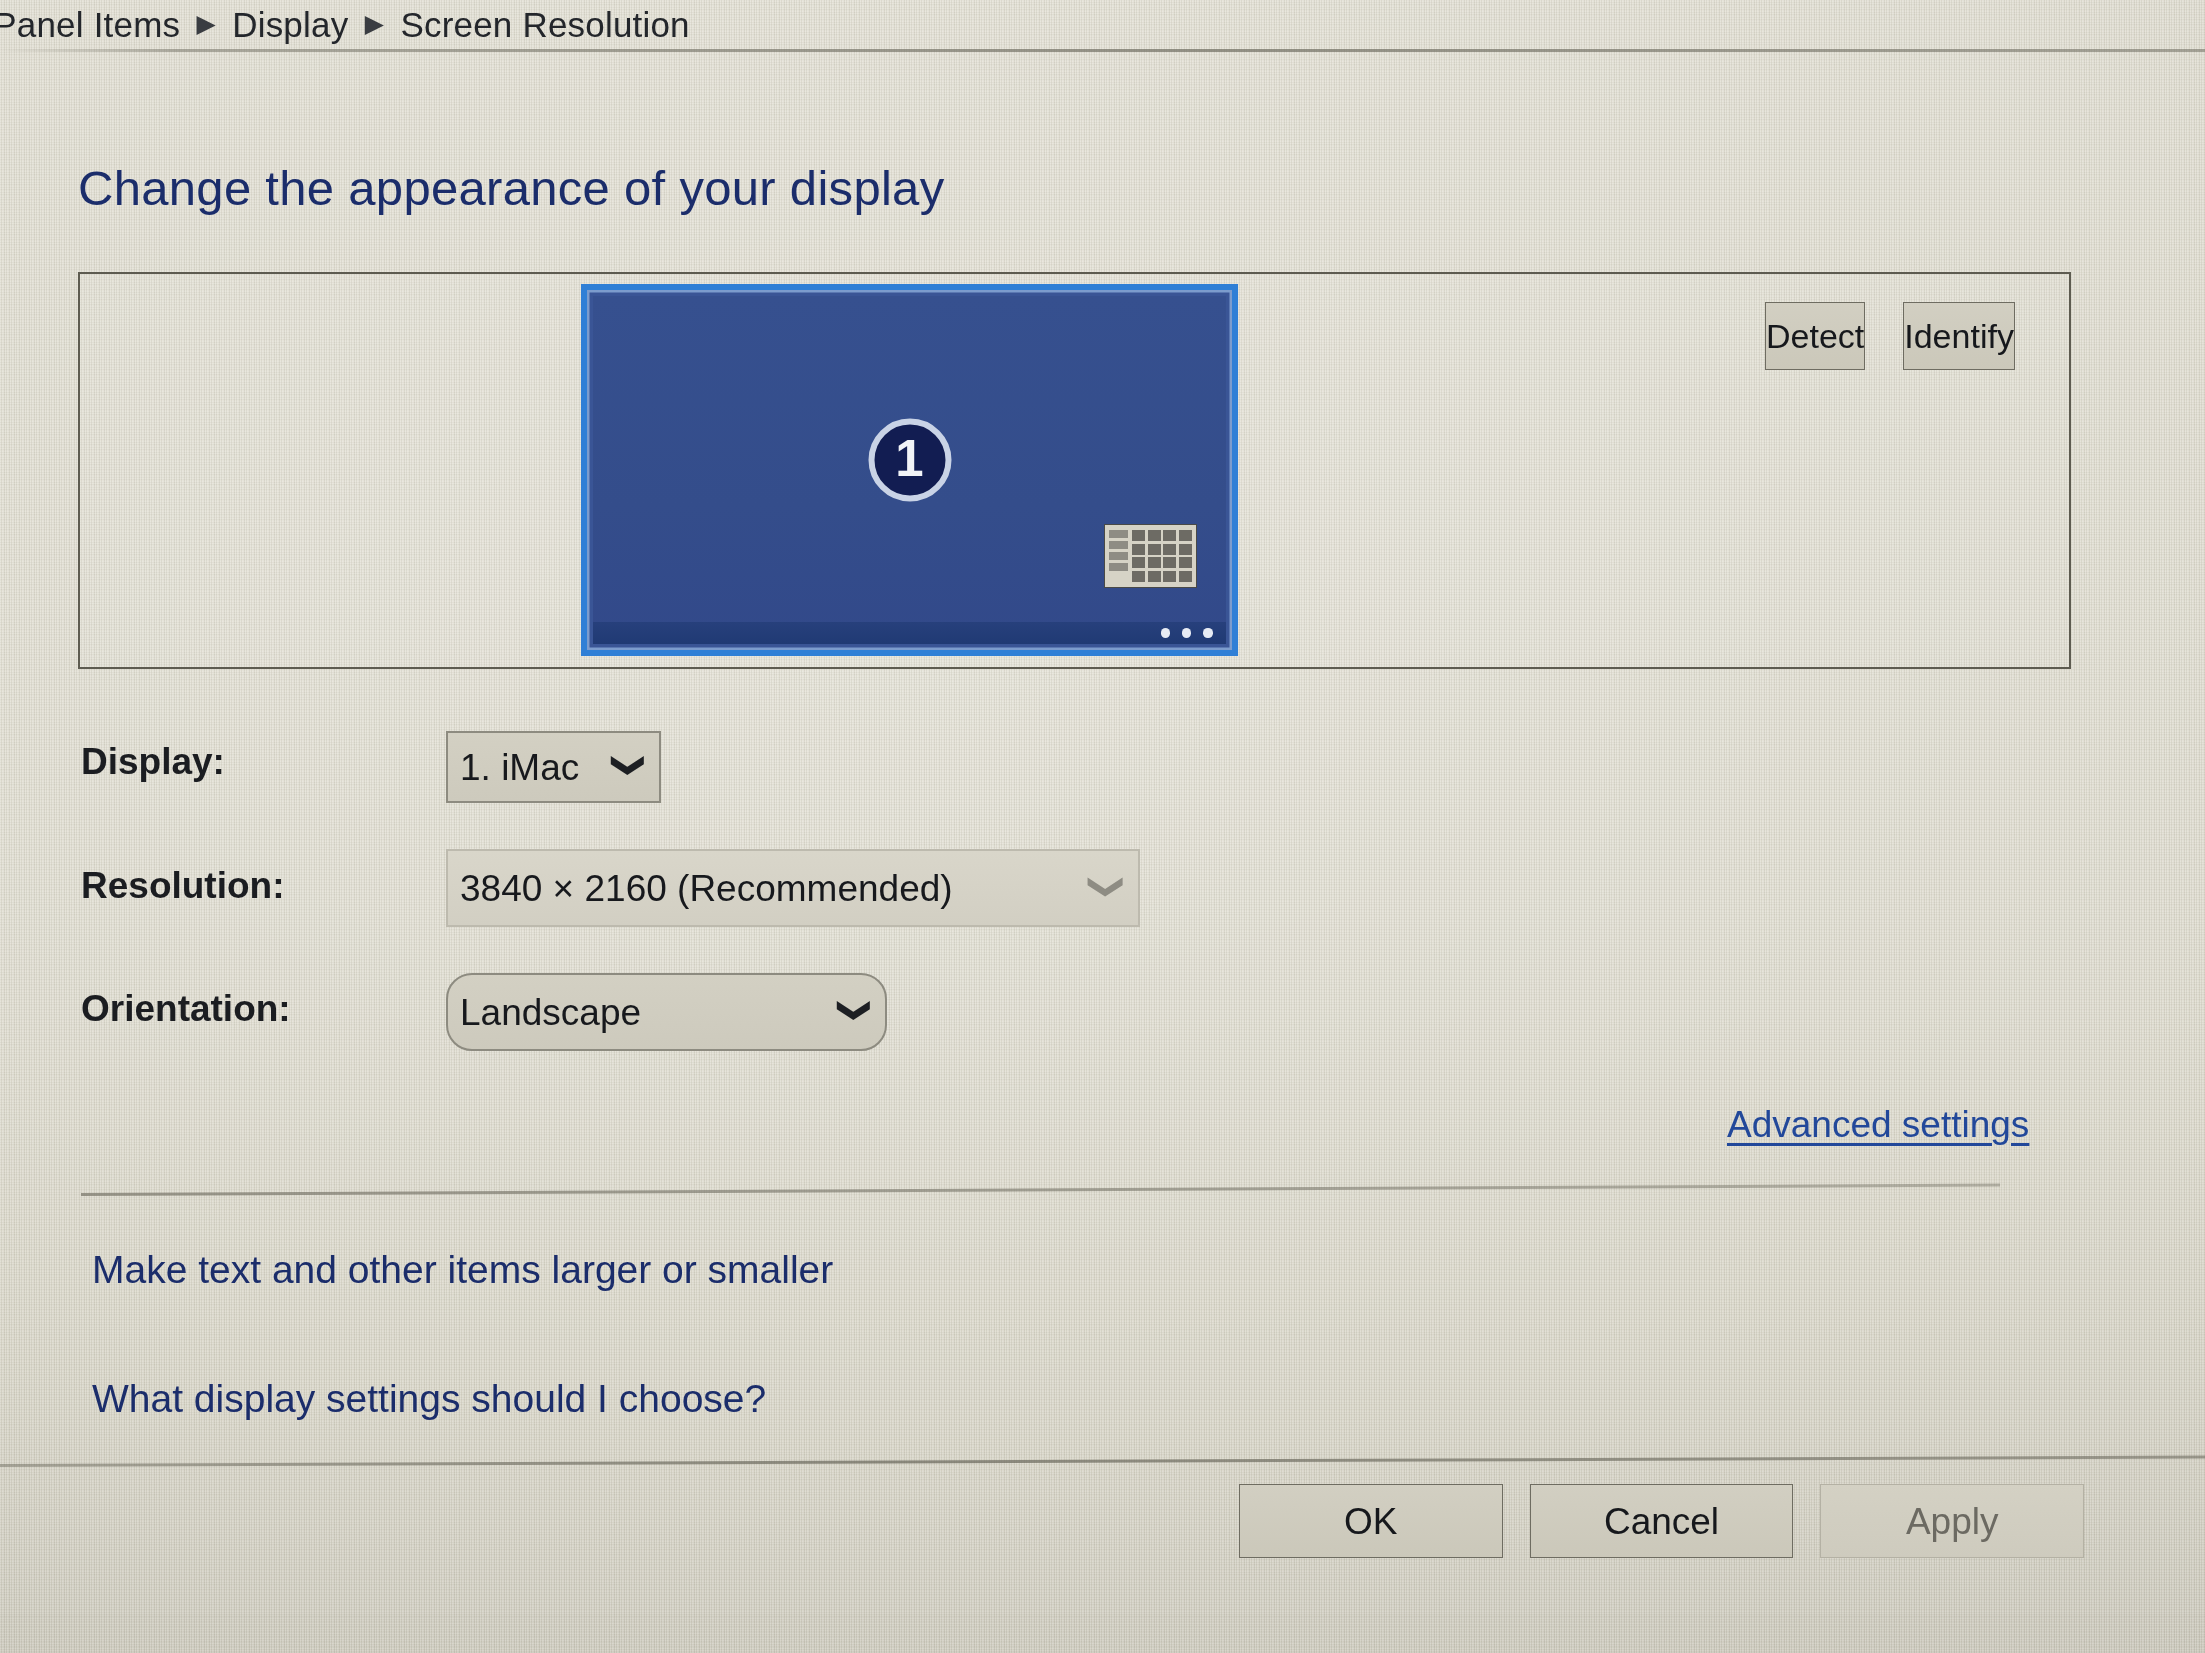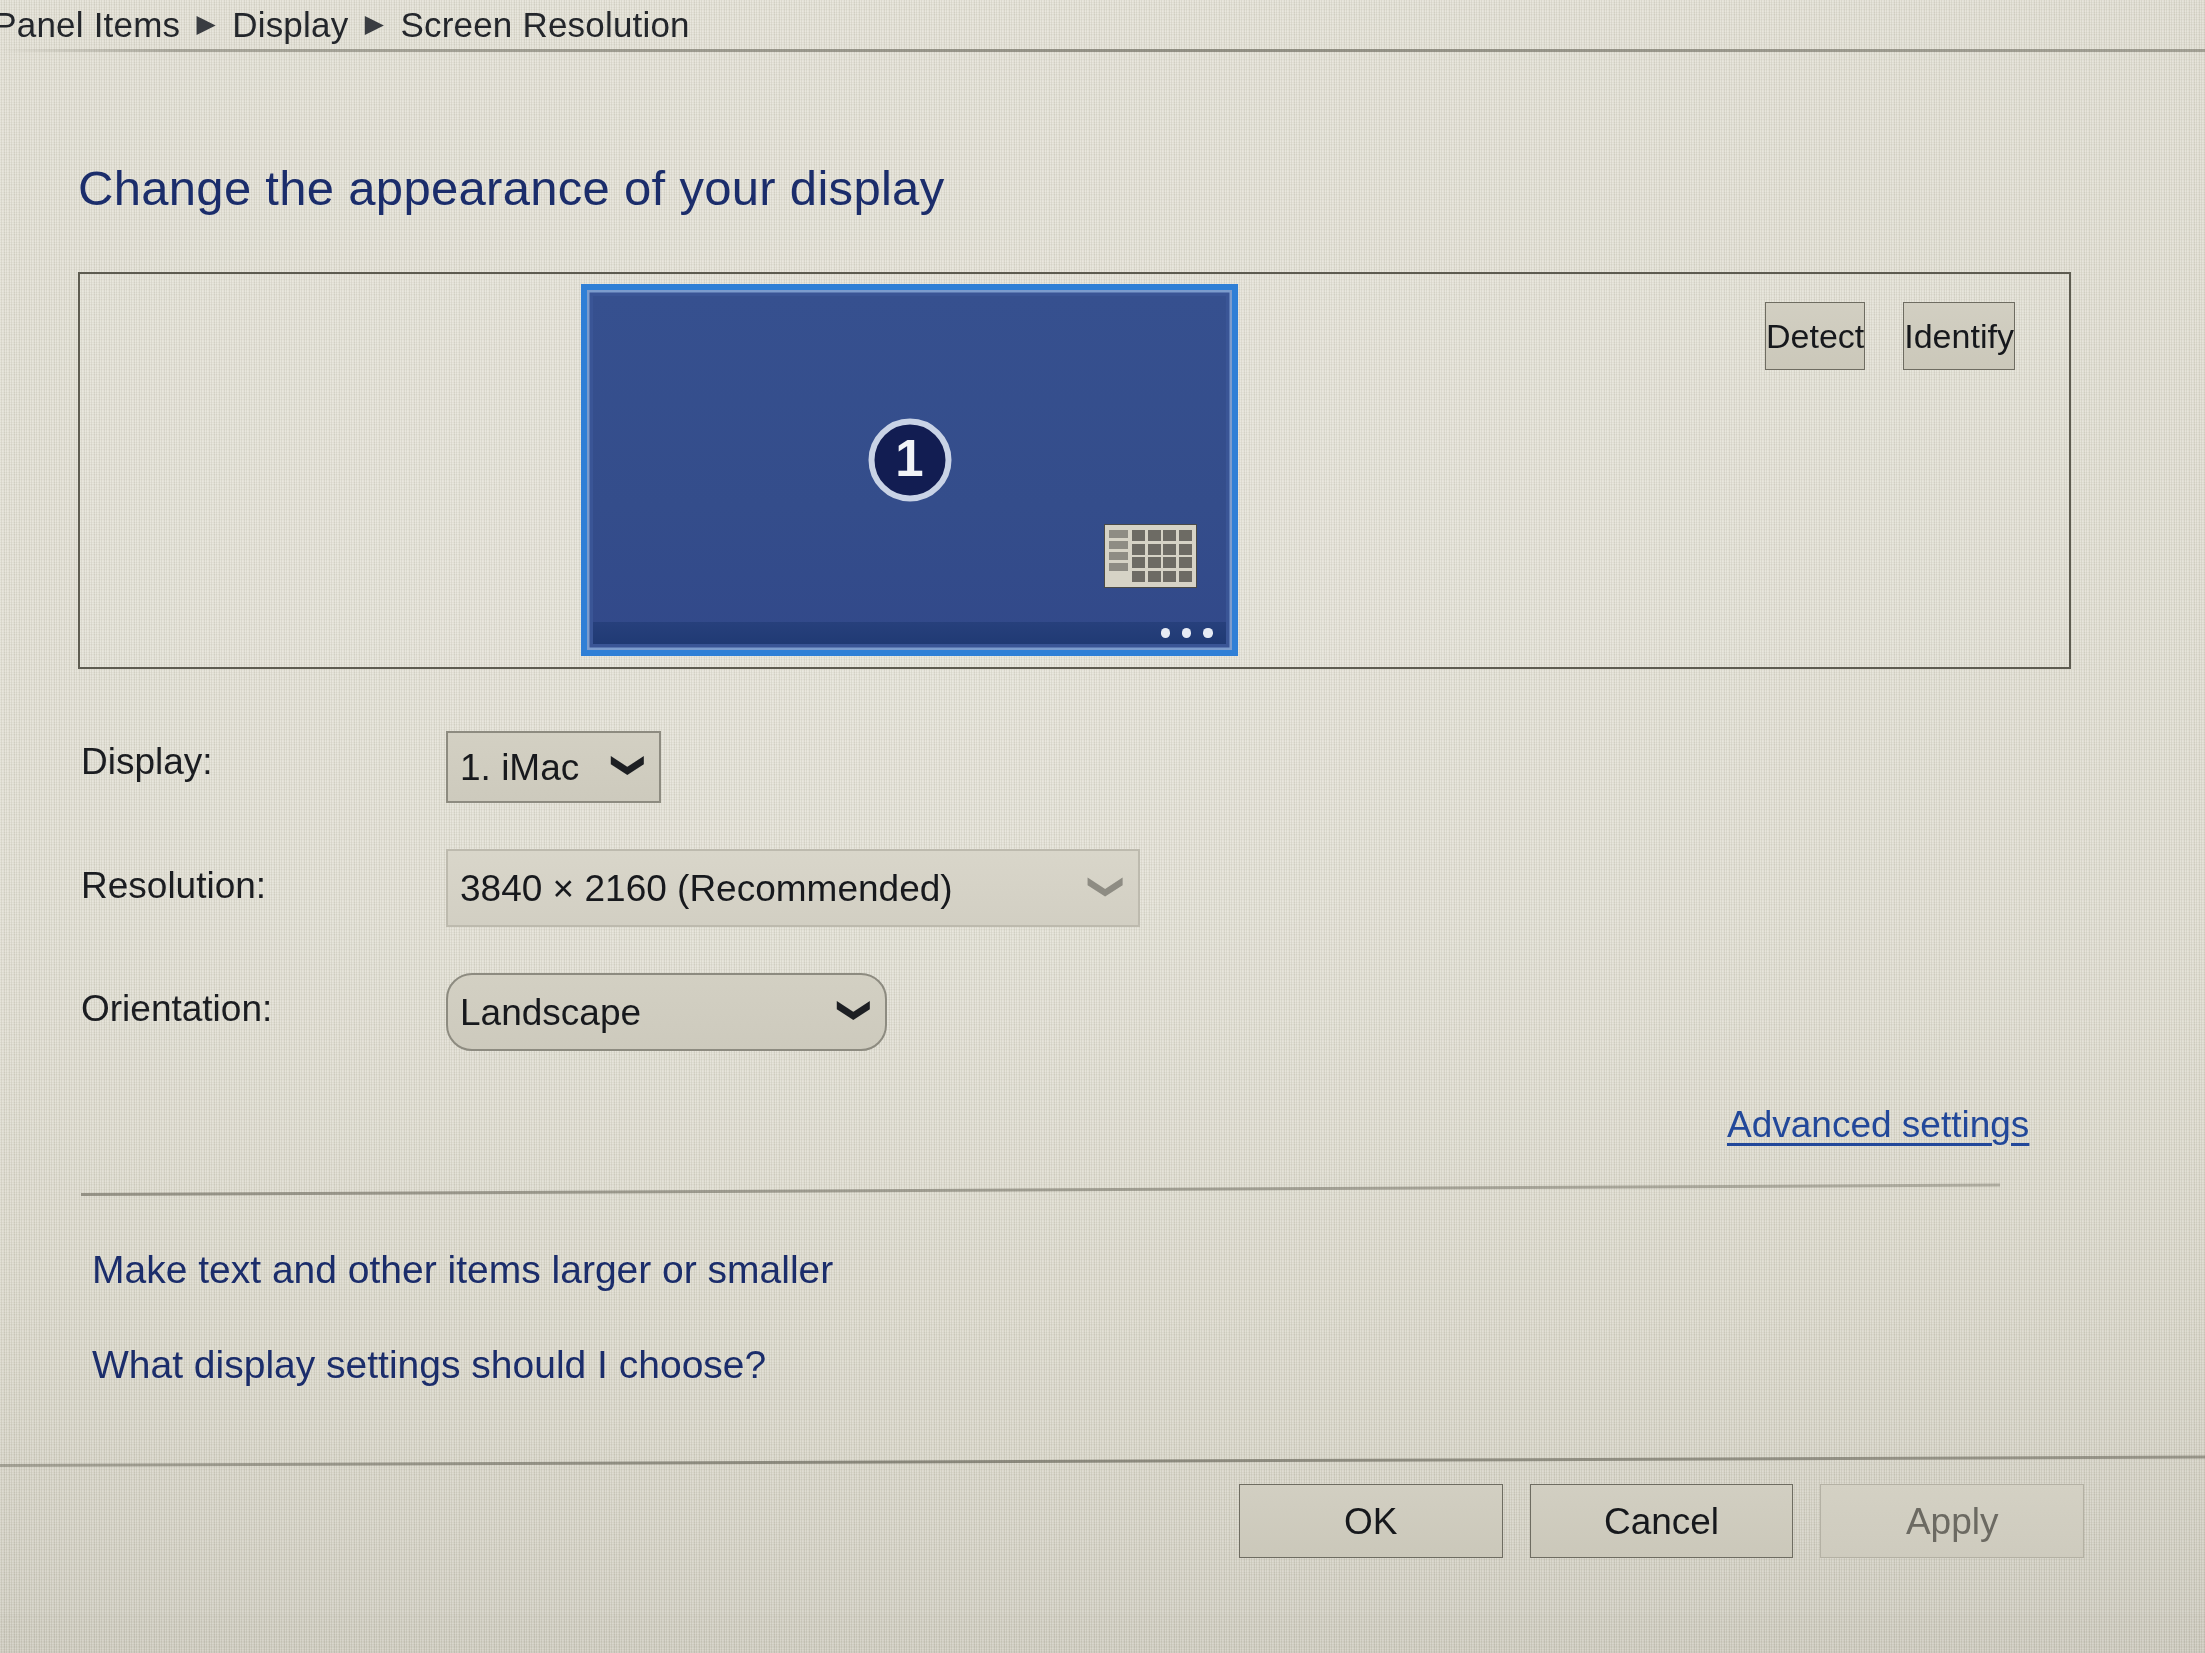--- a/index.html
+++ b/index.html
@@ -204,21 +204,21 @@
     line-height: 1;
     font-family: "Liberation Sans", sans-serif;
   }
   .winbtn.disabled {
     color: #6c6a62;
     border-color: #b4b1a4;
     background: linear-gradient(180deg, #d4d1c4 0%, #cecbbe 100%);
   }
 
   
-  .form-row { display: flex; align-items: flex-end; }
+  .form-row { display: flex; align-items: flex-end; font-weight: bold; }
   .form-label {
     font-size: 37px;
     color: #1b1d21;
     white-space: nowrap;
     line-height: 1;
   }
 
   #row-display { left: 81px; top: 743px; }
   #row-resolution { left: 81px; top: 867px; }
   #row-orientation { left: 81px; top: 990px; }
@@ -287,21 +287,21 @@
 
   
   .info-link {
     font-size: 39px;
     color: #1b2d6b;
     white-space: nowrap;
     line-height: 1;
     margin-left: 8px;
   }
   #link-make-text { left: 84px; top: 1250px; }
-  #link-what-settings { left: 84px; top: 1345px; }
+  #link-what-settings { left: 84px; top: 1379px; }
 
   
   #footer-rule {
     left: 0; top: 1464px;
     width: 2205px; height: 2.5px;
     background: linear-gradient(90deg, rgba(120,118,106,0.55) 0%, rgba(110,108,96,0.75) 40%, rgba(110,108,96,0.6) 100%);
     transform: rotate(-0.22deg);
     transform-origin: left center;
   }
   #footer-buttons {

